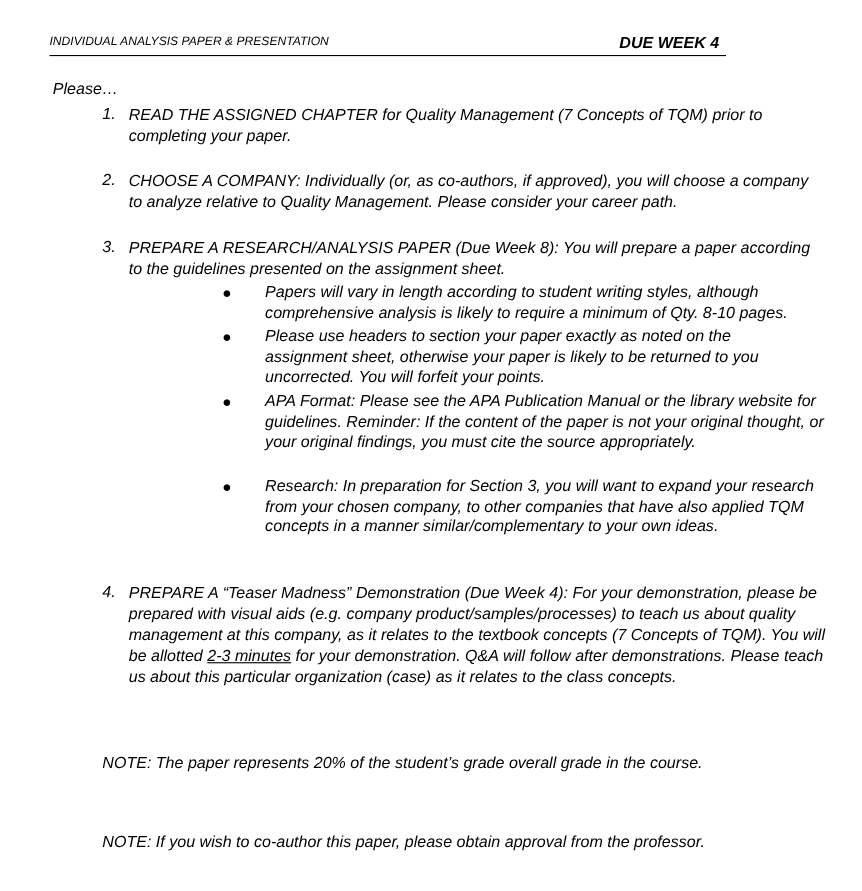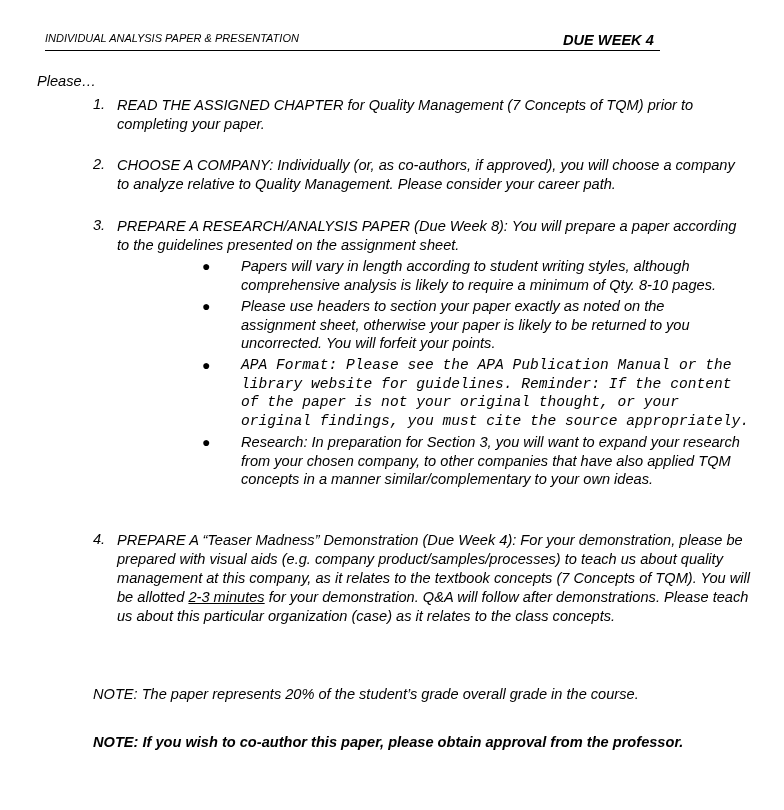--- a/index.html
+++ b/index.html
@@ -8,21 +8,21 @@
     font-family: "Liberation Sans", sans-serif; color: #000; font-style: italic;
     font-size: 14.6px;
   }
   .abs { position: absolute; }
   .title-bar {
     left: 45px; top: 32px; width: 615px; height: 18px;
     border-bottom: 1.5px solid #000;
   }
   .title-left { position: absolute; left: 0; top: 0; font-weight: normal; font-size: 11px; }
   .title-right { position: absolute; left: 490px; top: 0; font-weight: bold; font-size: 14.6px; margin-left: 28px; }
-  .please { left: 37px; top: 73px; }
+  .please { left: 48px; top: 73px; }
   .num { position: absolute; left: 93px; }
   .item-text { position: absolute; left: 117px; width: 650px; line-height: 19px; }
   .bullet-dot { position: absolute; left: 202px; font-style: normal; font-size: 14px; }
   .bullet-text { position: absolute; left: 225px; width: 540px; line-height: 18.6px; margin-left: 16px; }
   .note { position: absolute; left: 93px; }
   u { text-decoration: underline; text-align: center; }
 </style>
 </head>
 <body>
 
@@ -47,25 +47,25 @@
   <span class="num" style="top:217px;">3.</span>
   <div class="item-text" style="top:217px; width:630px;">PREPARE A RESEARCH/ANALYSIS PAPER (Due Week 8): You will prepare a paper according to the guidelines presented on the assignment sheet.</div>
 
   <span class="bullet-dot" style="top:258px;">●</span>
   <div class="bullet-text" style="top:257px;">Papers will vary in length according to student writing styles, although comprehensive analysis is likely to require a minimum of Qty. 8-10 pages.</div>
 
   <span class="bullet-dot" style="top:298px;">●</span>
   <div class="bullet-text" style="top:297px; width:500px;">Please use headers to section your paper exactly as noted on the assignment sheet, otherwise your paper is likely to be returned to you uncorrected. You will forfeit your points.</div>
 
   <span class="bullet-dot" style="top:357px;">●</span>
-  <div class="bullet-text" style="top:356px; width:510px;font-family:Liberation Mono, monospace;">APA Format:  Please see the APA Publication Manual or the library website for guidelines. Reminder: If the content of the paper is not your original thought, or your original findings, you must cite the source appropriately.</div>
+  <div class="bullet-text" style="top:356px; width:510px;">APA Format:  Please see the APA Publication Manual or the library website for guidelines. Reminder: If the content of the paper is not your original thought, or your original findings, you must cite the source appropriately.</div>
 
   <span class="bullet-dot" style="top:434px;">●</span>
   <div class="bullet-text" style="top:433px; width:520px;">Research: In preparation for Section 3, you will want to expand your research from your chosen company, to other companies that have also applied TQM concepts in a manner similar/complementary to your own ideas.</div>
 </div>
 
 <div>
   <span class="num" style="top:531px;">4.</span>
   <div class="item-text" style="top:531px; width:640px;"><span>PREPARE A “Teaser Madness” Demonstration (Due Week 4): For your demonstration, please be prepared with visual aids (e.g. company product/samples/processes) to teach us about quality management at this company, as it relates to the textbook concepts (7 Concepts of TQM). You will be allotted </span><u>2-3 minutes</u><span> for your demonstration. Q&amp;A will follow after demonstrations. Please teach us about this particular organization (case) as it relates to the class concepts.</span></div>
 </div>
 
 <div class="note" style="top:686px;">NOTE:  The paper represents 20% of the student’s grade overall grade in the course.</div>
-<div class="note" style="top:734px;font-weight:bold;">NOTE:  If you wish to co-author this paper, please obtain approval from the professor.</div>
+<div class="note" style="top:758px;">NOTE:  If you wish to co-author this paper, please obtain approval from the professor.</div>
 
 </body></html>

